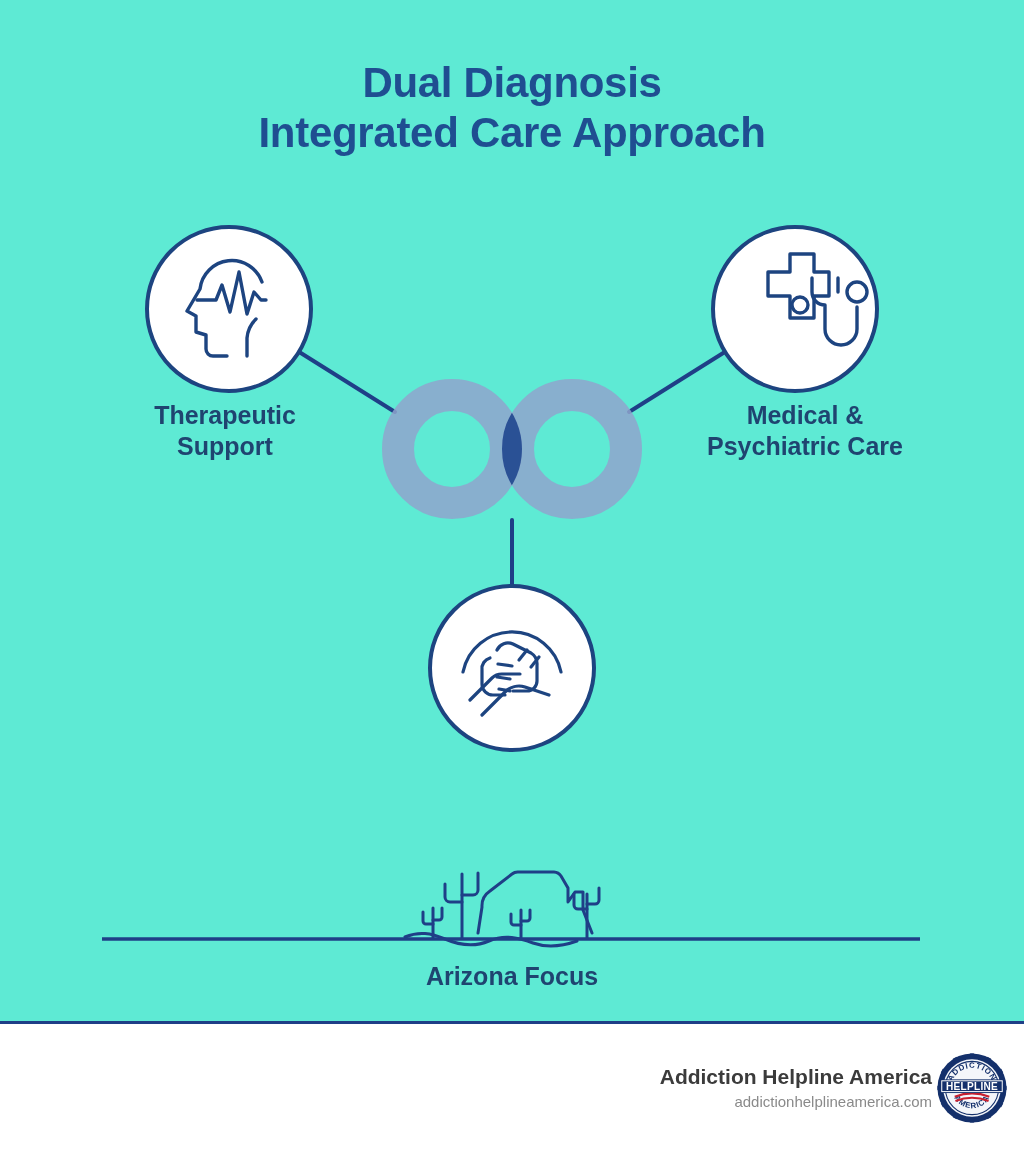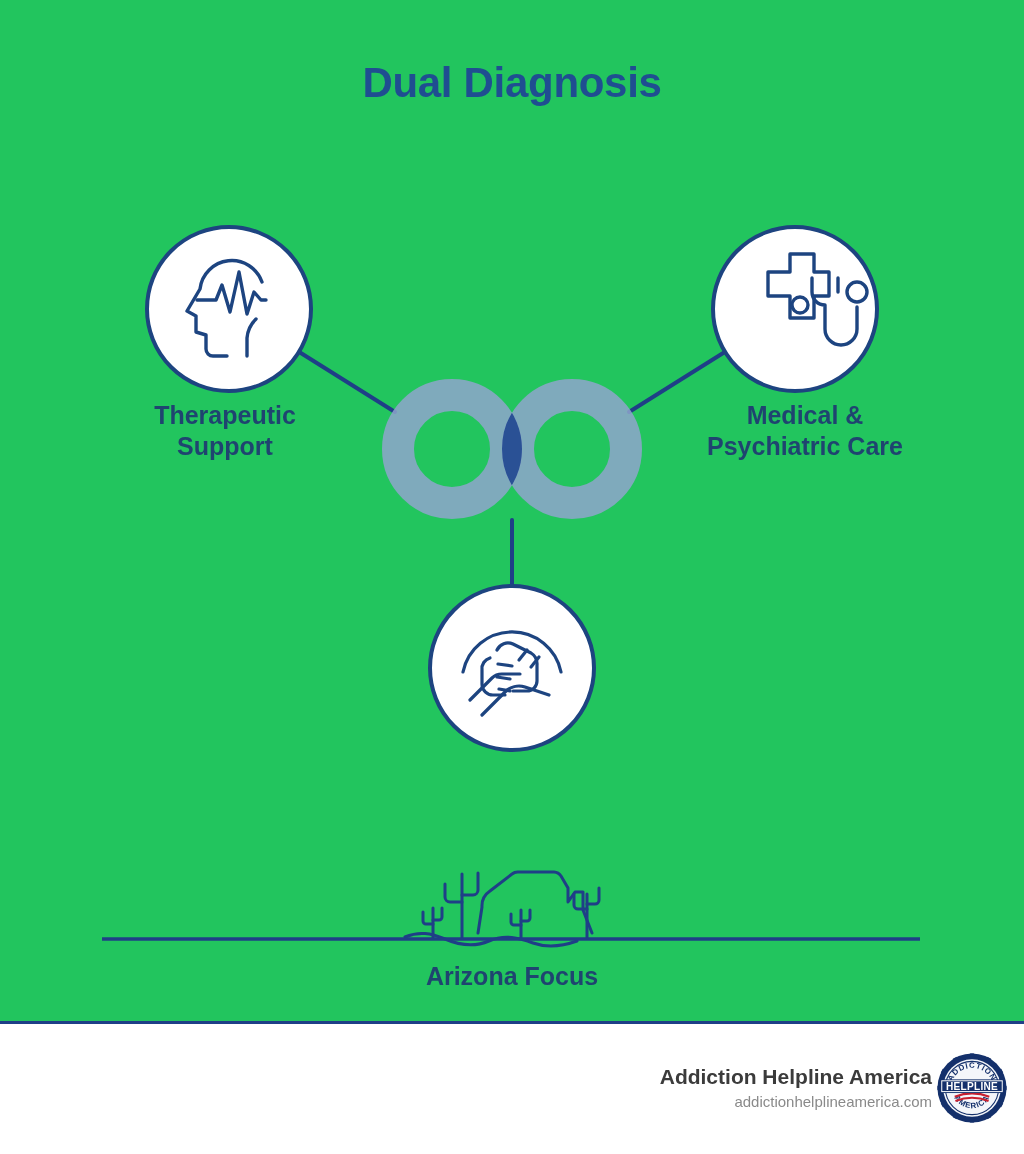--- a/index.html
+++ b/index.html
@@ -16,21 +16,21 @@
     height: 1154px;
     background: #fdfdfc;
     overflow: hidden;
   }
   .canvas {
     position: absolute;
     left: 0;
     top: 0;
     width: 1024px;
     height: 1030px;
-    background: #22c55e;
+    background: #5eead4;
   }
   .title-block {
     position: absolute;
     left: 0;
     top: 58px;
     width: 1024px;
     text-align: center;
   }
   .title-line {
     display: block;
@@ -124,20 +124,21 @@
 </style>
 </head>
 <body>
 
 <div class="page">
 
   <div class="canvas">
 
     <div class="title-block">
       <span class="title-line">Dual Diagnosis</span>
+      <span class="title-line">Integrated Care Approach</span>
     </div>
 
     <svg class="diagram-svg" viewBox="0 0 1024 1030">
       <defs>
         <clipPath id="clipLeftRing">
           <circle cx="452" cy="449" r="70"></circle>
         </clipPath>
       </defs>
 
       <g stroke="#1f3f87" stroke-width="4" fill="none" stroke-linecap="round">

